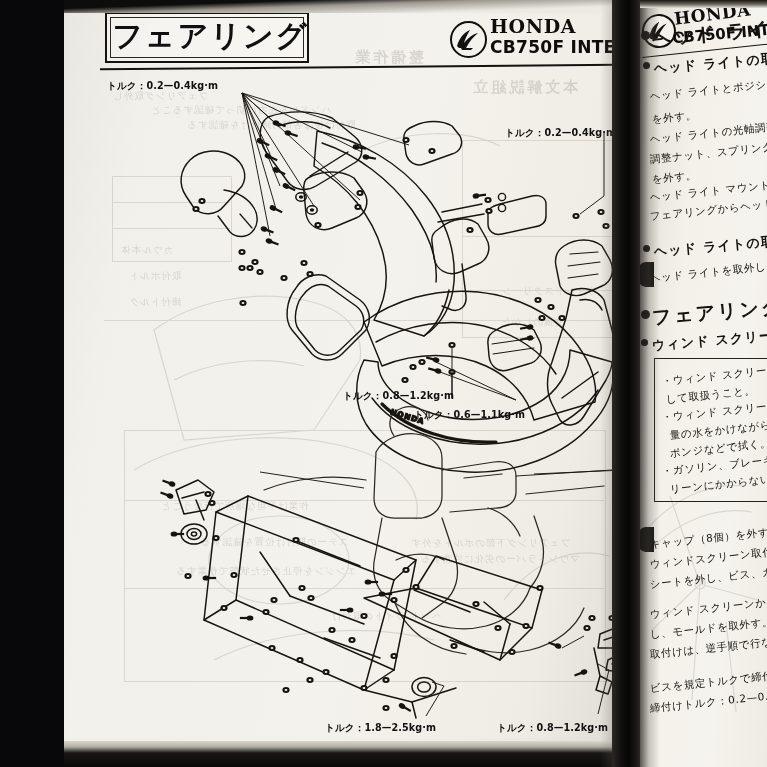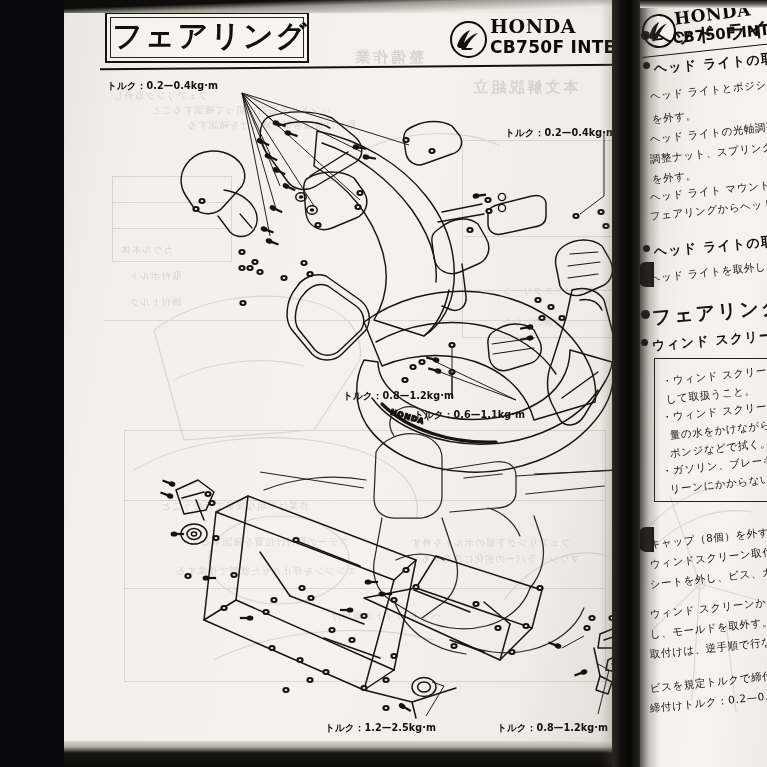--- a/index.html
+++ b/index.html
@@ -502,21 +502,21 @@
         <path d="M470 474 L560 470"></path>
         <path d="M196 472 L300 488"></path>
       </g>
     </svg>
 
     <div id="torque-layer">
         <div class="torque" style="left: 43px; top: 80px;">トルク：0.2—0.4kg·m</div>
         <div class="torque" style="left: 441px; top: 127px;">トルク：0.2—0.4kg·m</div>
         <div class="torque" style="left: 279px; top: 390px;">トルク：0.8—1.2kg·m</div>
         <div class="torque" style="left: 350px; top: 409px;">トルク：0.6—1.1kg·m</div>
-        <div class="torque" style="left: 261px; top: 722px;">トルク：1.2—2.5kg·m</div>
+        <div class="torque" style="left: 261px; top: 722px;">トルク：1.8—2.5kg·m</div>
         <div class="torque" style="left: 433px; top: 722px;">トルク：0.8—1.2kg·m</div>
       </div>
   </div>
 
   <div class="page-left-topedge"></div>
   <div class="page-left-botedge"></div>
   <div class="page-left-spine"></div>
   <div class="gutter"></div>
 
   <div class="page-right">

